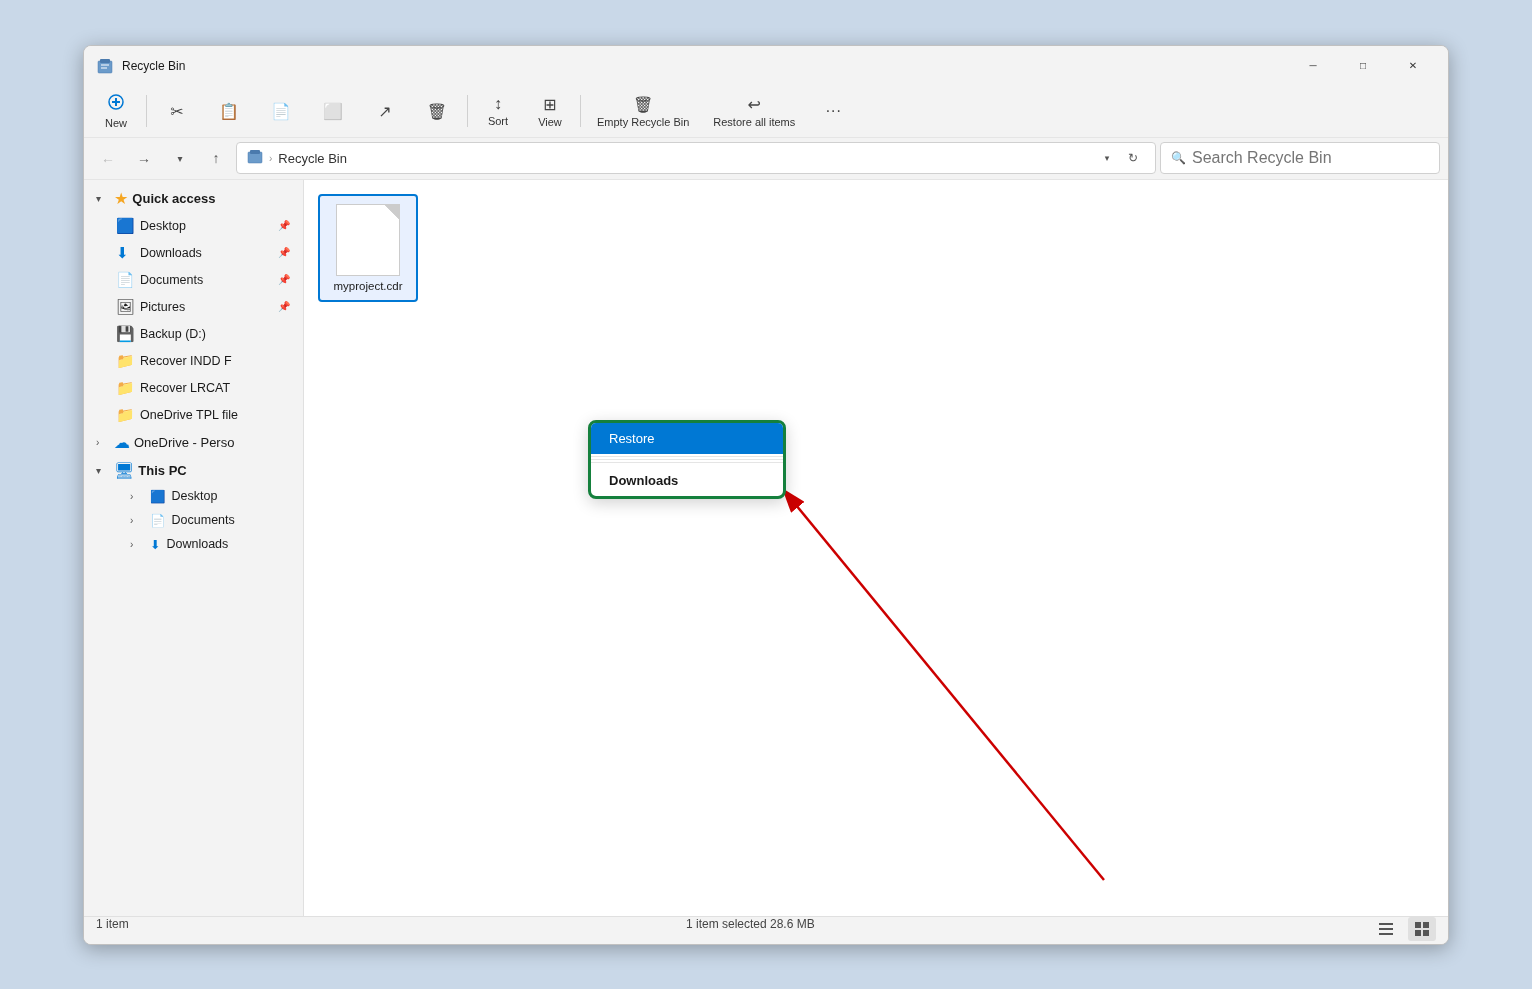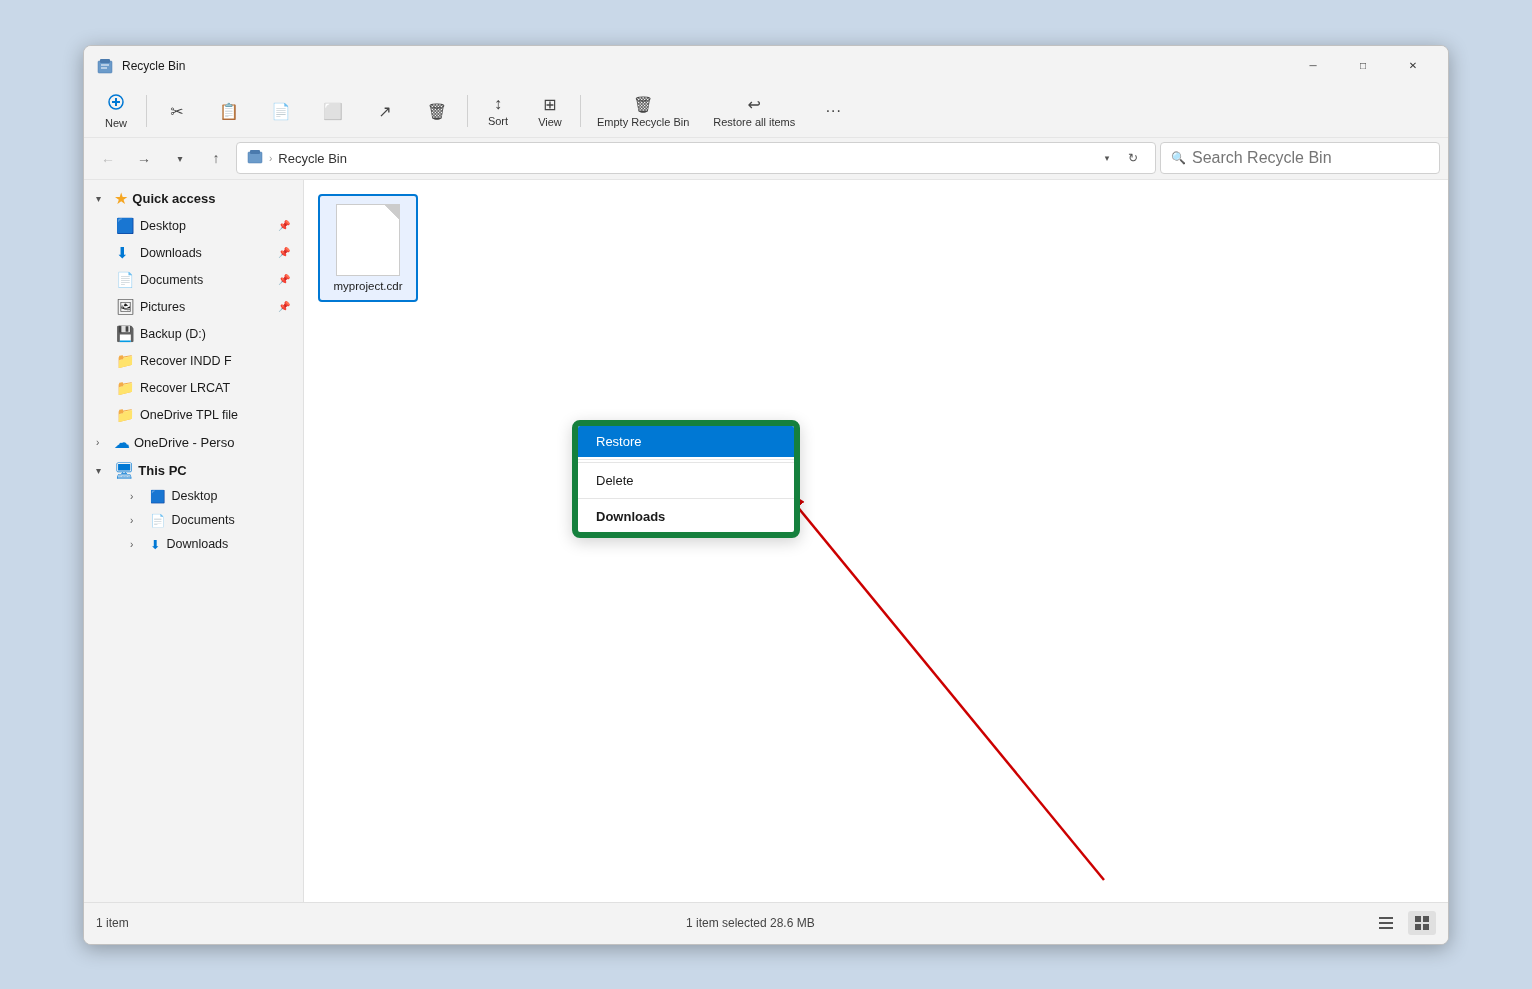--- a/index.html
+++ b/index.html
@@ -253,24 +253,24 @@
       height: 14px;
       background: #f3f3f3;
       clip-path: polygon(0 0, 100% 100%, 100% 0);
     }
     .file-name { font-size: 11.5px; color: #1a1a1a; text-align: center; word-break: break-all; }
 
     
     .context-menu {
       position: absolute;
       top: 240px;
-      left: 268px;
-      width: 228px;
+      left: 284px;
+      width: 198px;
       background: white;
-      border: 6px solid #15803d;
+      border: 3px solid #15803d;
       border-radius: 8px;
       box-shadow: 0 4px 16px rgba(0,0,0,0.18);
       overflow: hidden;
       z-index: 100;
     }
     .ctx-item {
       padding: 8px 18px;
       font-size: 13px;
       color: #1a1a1a;
       cursor: pointer;
@@ -287,23 +287,23 @@
       position: absolute;
       top: 0; left: 0;
       width: 100%;
       height: 100%;
       pointer-events: none;
     }
 
     
     .status-bar {
       display: flex;
-      align-items: center;
+      align-items: flex-start;
       justify-content: space-between;
-      height: 42px;
+      height: 28px;
       background: #f3f3f3;
       border-top: 1px solid #e0e0e0;
       padding: 0 12px;
       font-size: 12px;
       color: #444;
       flex-shrink: 0;
     }
     .status-right {
       display: flex;
       gap: 8px;
@@ -534,21 +534,20 @@
             </svg>
           </div>
         </div>
         <span class="file-name">myproject.cdr</span>
       </div>
 
       <div class="context-menu">
         <div class="ctx-item active">Restore</div>
         <div class="ctx-divider"></div>
         <div class="ctx-divider"></div>
-        <div class="ctx-item">Delete</div>
         <div class="ctx-divider"></div>
         <div class="ctx-item bold">Downloads</div>
       </div>
 
       <svg class="arrow-overlay" xmlns="http://www.w3.org/2000/svg">
 
         <defs>
           <marker id="arrowhead" markerWidth="10" markerHeight="7" refX="10" refY="3.5" orient="auto">
             <polygon points="0 0, 10 3.5, 0 7" fill="#cc0000"></polygon>
           </marker>

